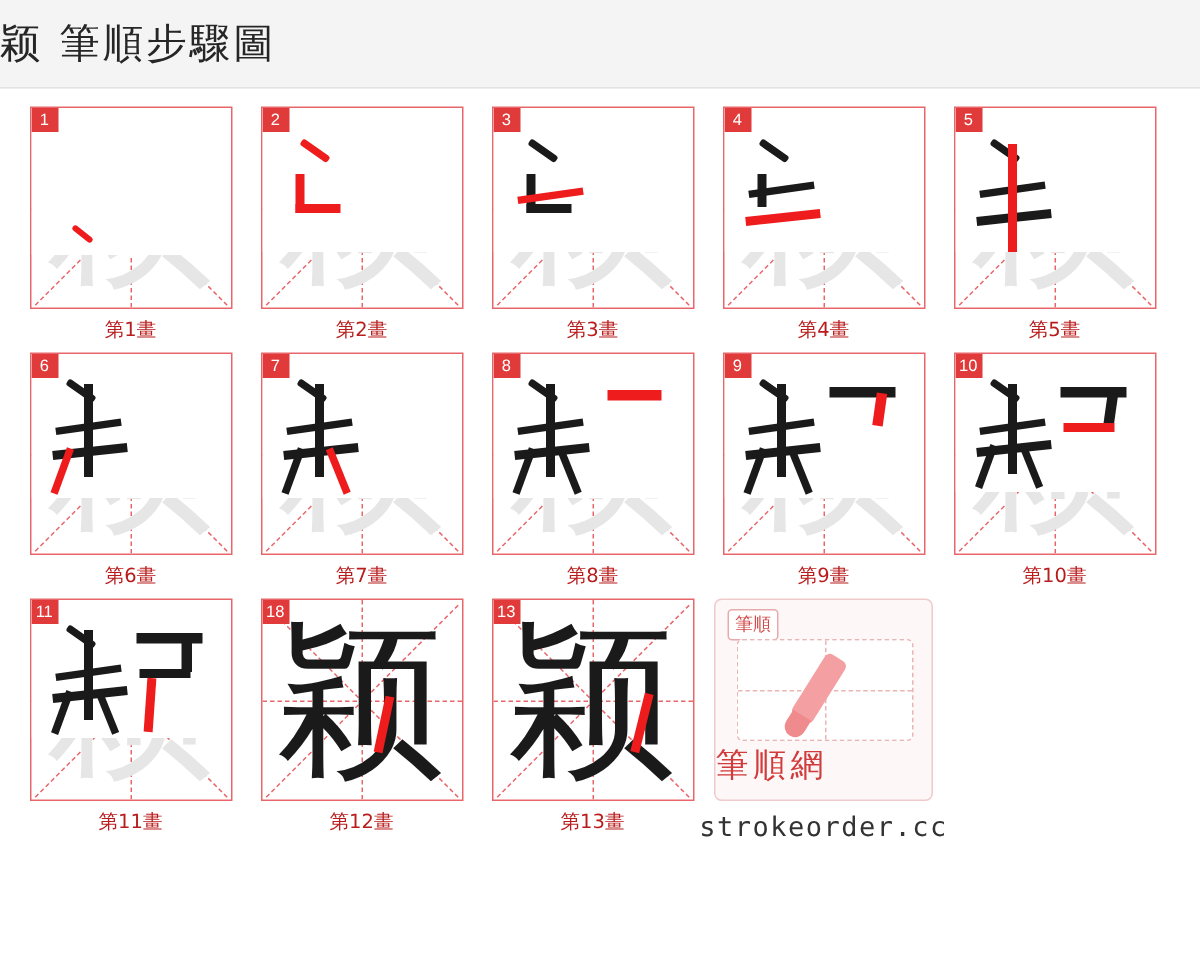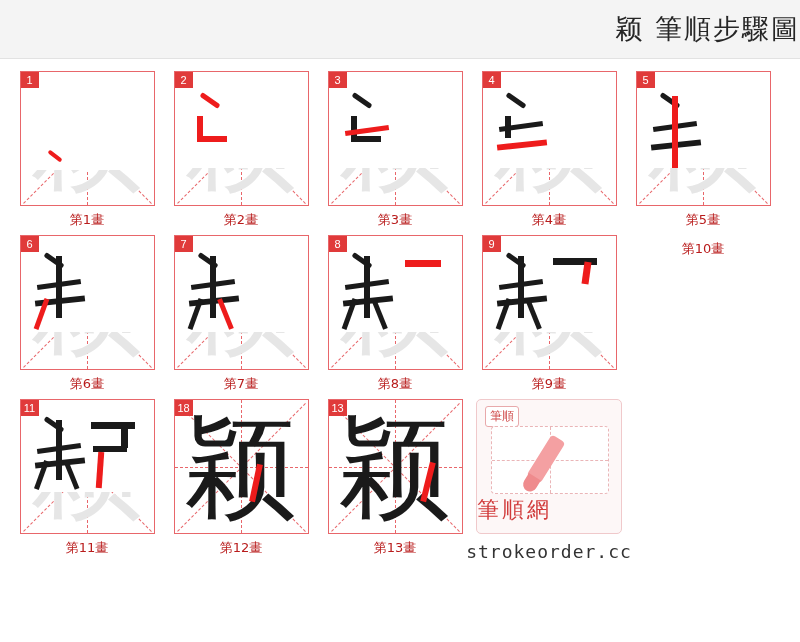--- a/index.html
+++ b/index.html
@@ -17,21 +17,21 @@
     position: relative;
     width: 800px;
     height: 642px;
   }
   .header {
     height: 58px;
     background: #f4f4f4;
     border-bottom: 1px solid #e2e2e2;
     display: flex;
     align-items: center;
-    justify-content: flex-end;
+    justify-content: flex-start;
   }
   .header h1 {
     margin: 0;
     font-size: 27px;
     font-weight: normal;
     color: #262626;
     letter-spacing: 2px;
     font-family: "DejaVu Sans", sans-serif;
   }
   .grid {
@@ -420,20 +420,40 @@
           <div class="redlay" style="left:18px;top:62px;width:5px;height:32px;background:#1a1a1a;transform:rotate(20deg);"></div>
           <div class="redlay" style="left:48px;top:62px;width:5px;height:32px;background:#1a1a1a;transform:rotate(-22deg);"></div>
           <div class="redlay" style="left:70px;top:22px;width:44px;height:7px;background:#1a1a1a;"></div>
           <div class="redlay" style="left:100px;top:26px;width:7px;height:22px;background:#ee1c1c;transform:rotate(8deg);"></div>
           <div class="num">9</div>
         </div>
         <div class="caption">第9畫</div>
       </div>
 
       <div class="cell">
+        <div class="box">
+          <div class="hline"></div>
+          <div class="vline"></div>
+          <div class="diag d1"></div>
+          <div class="diag d2"></div>
+          <div class="glyphwrap">
+            <div class="glyph ghost">颖</div>
+          </div>
+          <div class="mask" style="left:0;top:0;width:135px;height:92px;"></div>
+          <div class="redlay" style="left:22px;top:22px;width:22px;height:5px;background:#1a1a1a;transform:rotate(35deg);border-radius:2px;"></div>
+          <div class="redlay" style="left:16px;top:46px;width:44px;height:5px;background:#1a1a1a;transform:rotate(-8deg);"></div>
+          <div class="redlay" style="left:14px;top:60px;width:50px;height:6px;background:#1a1a1a;transform:rotate(-6deg);"></div>
+          <div class="redlay" style="left:35px;top:20px;width:6px;height:60px;background:#1a1a1a;"></div>
+          <div class="redlay" style="left:18px;top:60px;width:5px;height:30px;background:#1a1a1a;transform:rotate(20deg);"></div>
+          <div class="redlay" style="left:48px;top:60px;width:5px;height:30px;background:#1a1a1a;transform:rotate(-22deg);"></div>
+          <div class="redlay" style="left:70px;top:22px;width:44px;height:7px;background:#1a1a1a;"></div>
+          <div class="redlay" style="left:100px;top:26px;width:7px;height:22px;background:#1a1a1a;transform:rotate(8deg);"></div>
+          <div class="redlay" style="left:72px;top:46px;width:34px;height:6px;background:#ee1c1c;"></div>
+          <div class="num">10</div>
+        </div>
         <div class="caption">第10畫</div>
       </div>
 
     </div>
 
     <div class="row last-row">
 
       <div class="cell">
         <div class="box">
           <div class="hline"></div>

